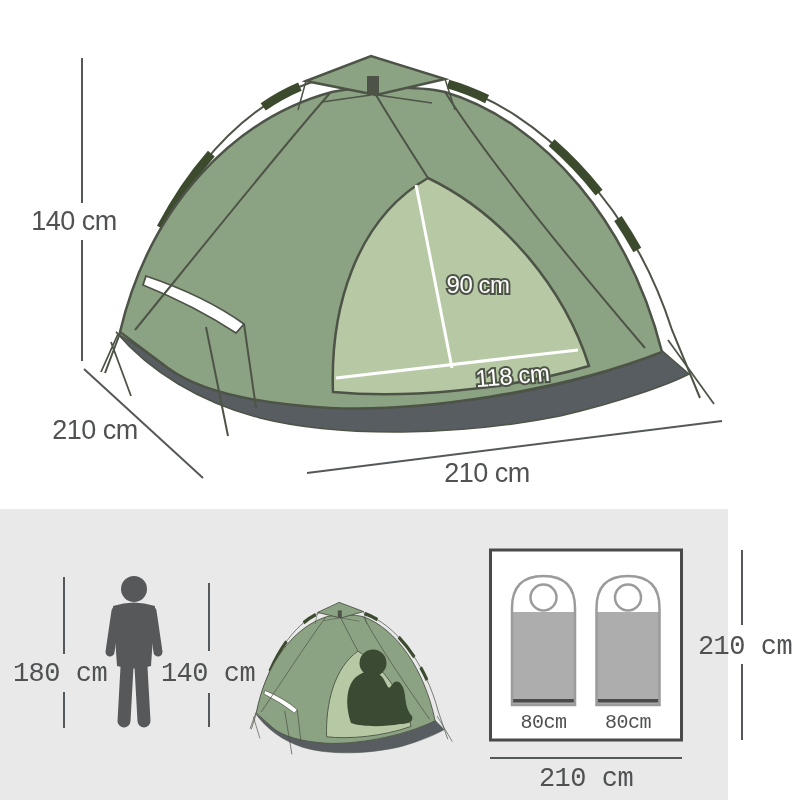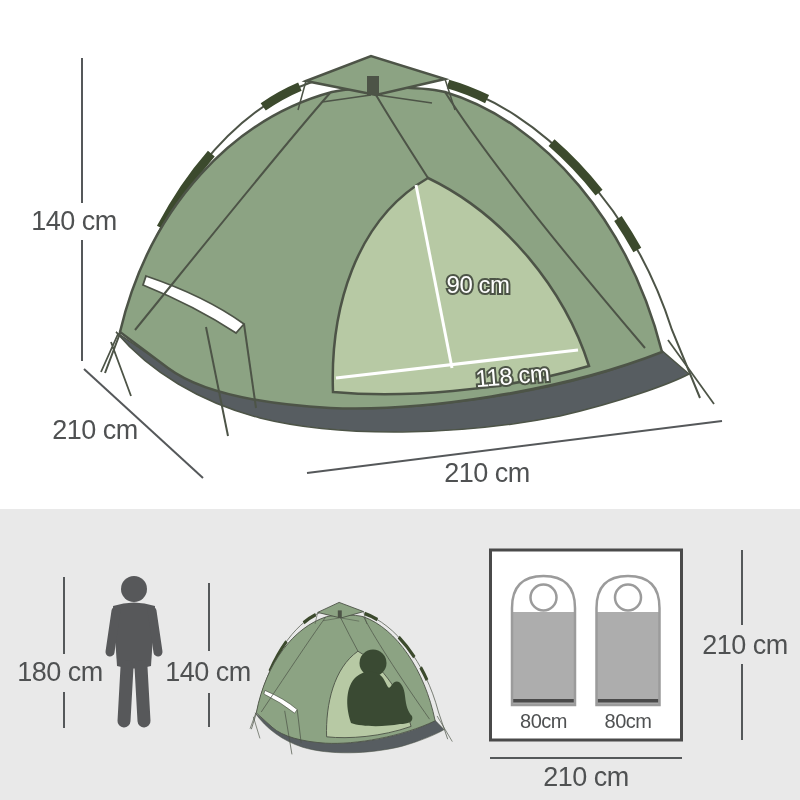--- a/index.html
+++ b/index.html
@@ -1,18 +1,18 @@
 <!DOCTYPE html>
 <html><head>
 <meta charset="utf-8">
 <style>
   html,body{margin:0;padding:0;}
   body{width:800px;height:800px;background:#ffffff;font-family:"Liberation Sans",sans-serif;overflow:hidden;}
   .upper-panel{width:800px;height:509px;background:#ffffff;}
-  .lower-panel{width:800px;height:291px;background:#E9E9E9;}
+  .lower-panel{width:728px;height:291px;background:#E9E9E9;font-family:Liberation Mono, monospace;}
   svg{display:block;}
   .dim-text{fill:#4F5152;font-size:27px;letter-spacing:-0.5px;}
   .dim-text-small{fill:#4F5152;font-size:20px;letter-spacing:-0.5px;}
   .dim-line{stroke:#55585A;stroke-width:2;fill:none;}
   .door-label{fill:#ffffff;stroke:#4D5447;stroke-width:4px;paint-order:stroke;font-size:24px;letter-spacing:-0.5px;}
   .tent-outline{stroke:#4D5447;fill:none;}
 </style>
 </head>
 <body>
 

